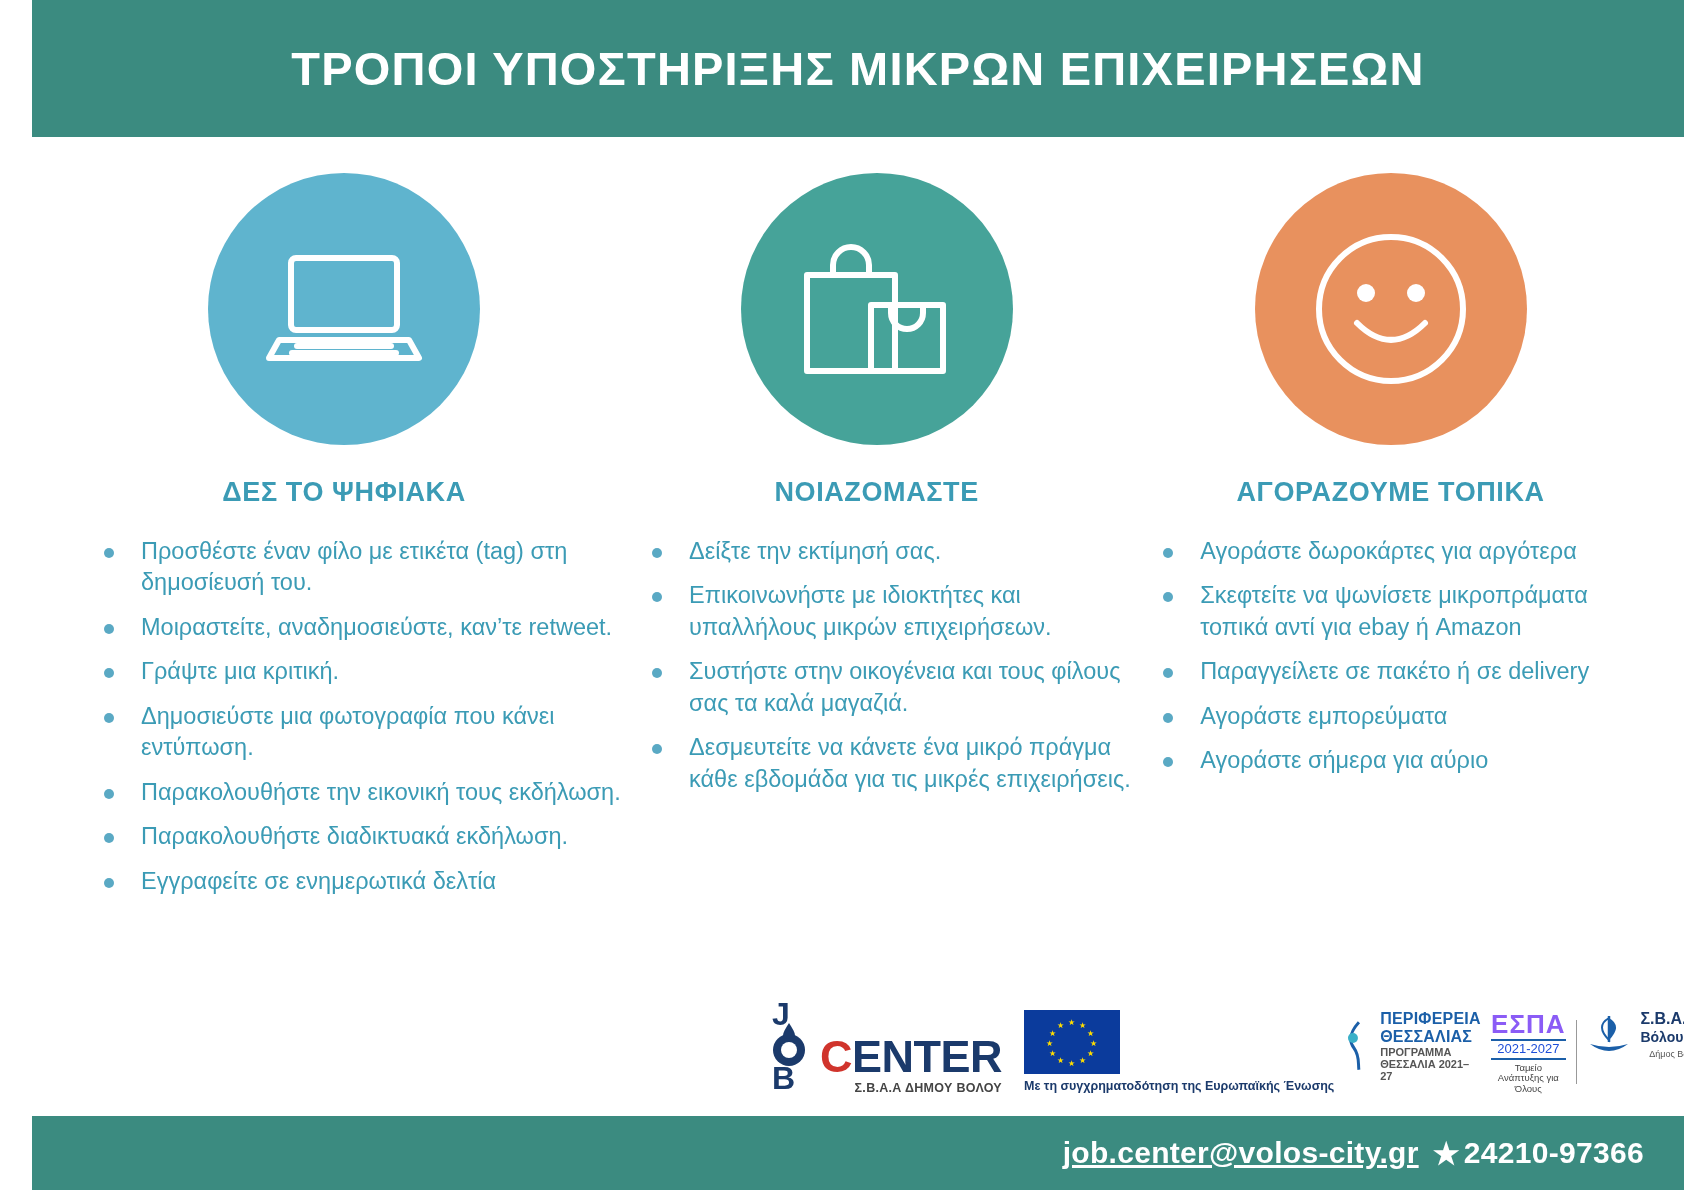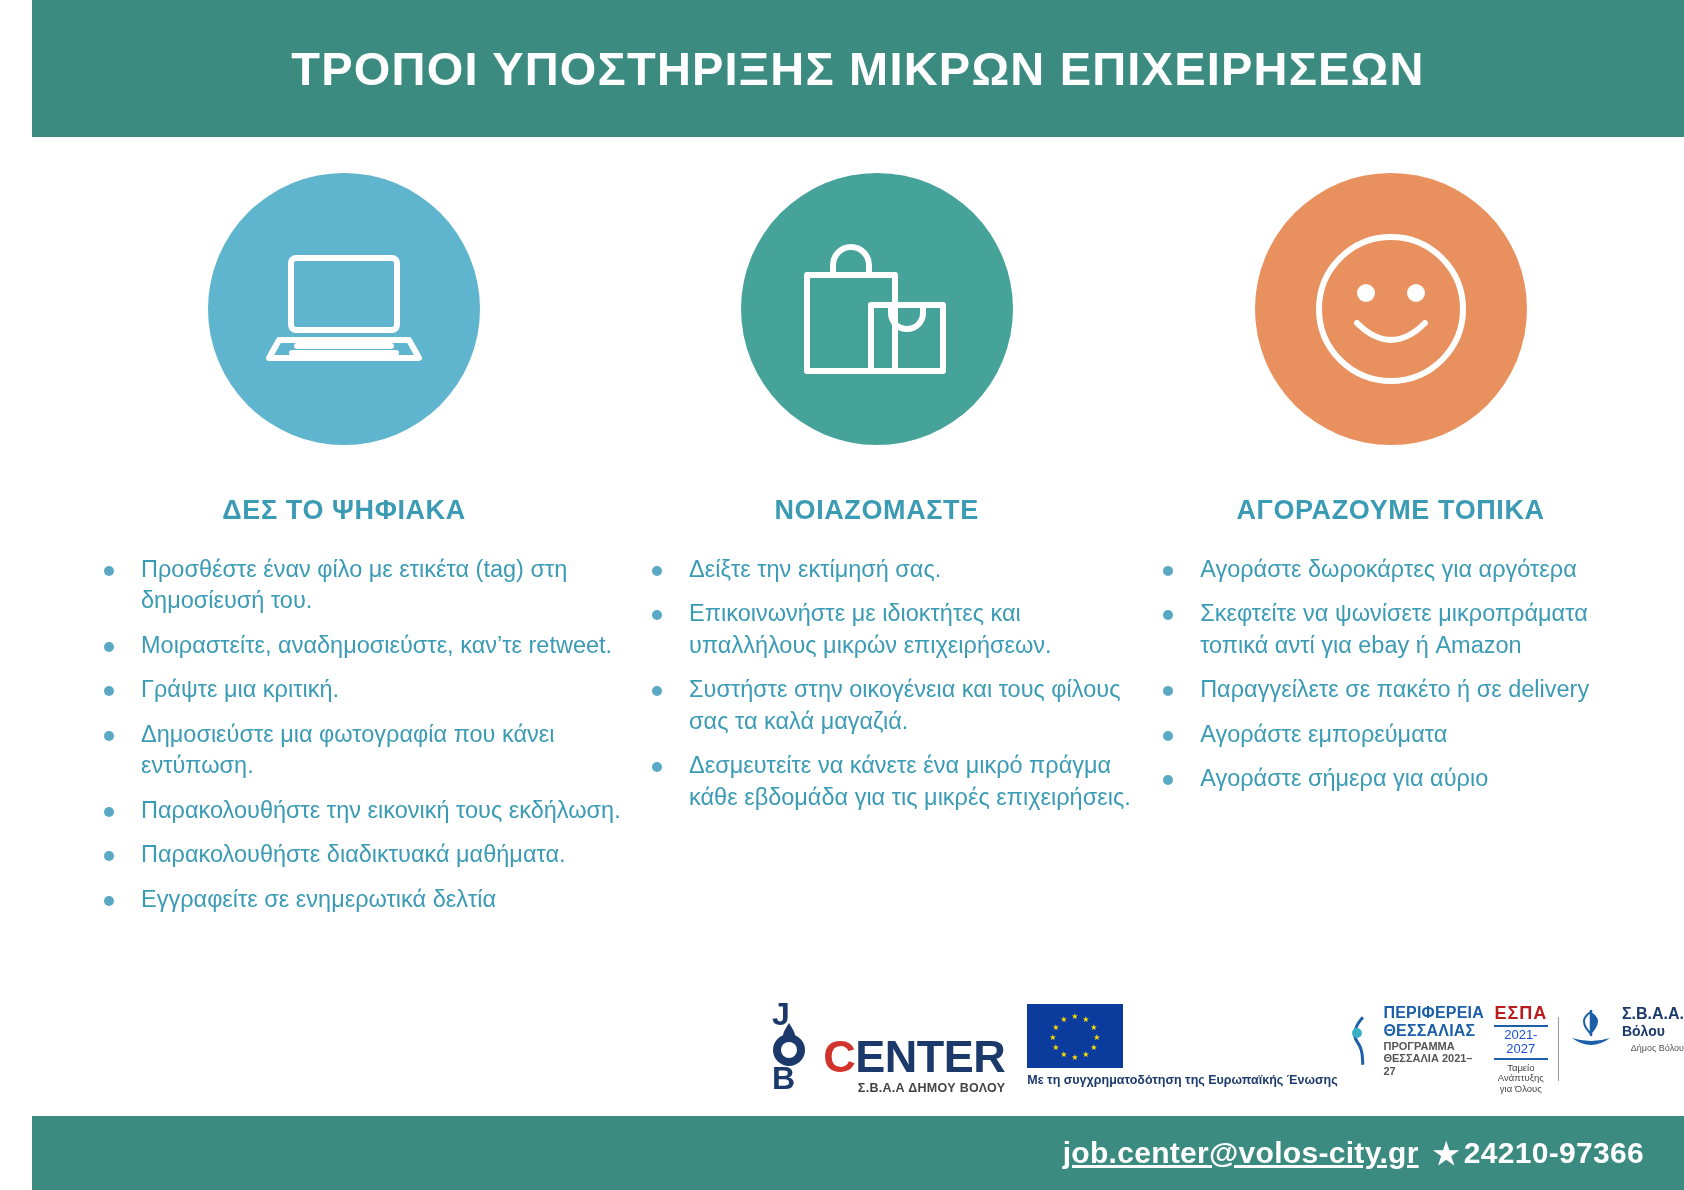--- a/index.html
+++ b/index.html
@@ -67,21 +67,21 @@
   .c-blue { background: #5fb4ce; }
   .c-teal { background: #46a399; }
   .c-orange { background: #e8915e; }
 
   .col-title {
     text-align: center;
     color: #3b9bb5;
     font-size: 27px;
     font-weight: bold;
     letter-spacing: 0.6px;
-    margin-top: 50px;
+    margin-top: 32px;
   }
   .col-2 .col-title { color: #3b9bb5; }
   .col-3 .col-title { color: #3b9bb5; }
 
   ul.list {
     list-style: none;
     margin-top: 28px;
     padding-left: 30px;
   }
   ul.list li {
@@ -182,21 +182,21 @@
     gap: 6px;
   }
   .perif-text { line-height: 1.12; }
   .perif-l1 { font-size: 16px; font-weight: bold; color: #1b5fa8; letter-spacing: .2px;}
   .perif-l2 { font-size: 11px; font-weight: bold; color: #555; }
   .perif-l3 { font-size: 11px; font-weight: bold; color: #555; }
   .espa {
     text-align: center;
     line-height: 1.1;
   }
-  .espa-title { font-size: 18px; font-weight: bold; color: #b91c1c; letter-spacing: 1px; }
+  .espa-title { font-size: 26px; font-weight: bold; color: #8b5cf6; letter-spacing: 1px; }
   .espa-years {
     font-size: 13px; font-weight: normal; color: #1d4ed8;
     border-top: 2px solid #1b5fa8;
     border-bottom: 2px solid #1b5fa8;
     padding: 1px 4px;
     margin-top: 1px;
   }
   .espa-sub { font-size: 9.5px; color: #444; margin-top: 3px; }
   .divider-v { width: 1px; background: #999; height: 64px; align-self: center; }
   .sbaa {
@@ -260,21 +260,21 @@
             </svg>
           </div>
         </div>
         <div class="col-title">ΔΕΣ ΤΟ ΨΗΦΙΑΚΑ</div>
         <ul class="list">
           <li>Προσθέστε έναν φίλο με ετικέτα (tag) στη δημοσίευσή του.</li>
           <li>Μοιραστείτε, αναδημοσιεύστε, καν’τε retweet.</li>
           <li>Γράψτε μια κριτική.</li>
           <li>Δημοσιεύστε μια φωτογραφία που κάνει εντύπωση.</li>
           <li>Παρακολουθήστε την εικονική τους εκδήλωση.</li>
-          <li>Παρακολουθήστε διαδικτυακά μαθήματα.</li>
+          <li>Παρακολουθήστε διαδικτυακά εκδήλωση.</li>
           <li>Εγγραφείτε σε ενημερωτικά δελτία</li>
         </ul>
       </div>
 
       <div class="col col-2">
         <div class="circle-wrap">
           <div class="circle c-teal">
             <svg width="180" height="160" viewBox="0 0 180 160" fill="none" stroke="#ffffff" stroke-width="6" stroke-linecap="round" stroke-linejoin="round">
               <rect x="20" y="46" width="88" height="96"></rect>
               <path d="M46 46 v-10 a18 18 0 0 1 36 0 v10"></path>

